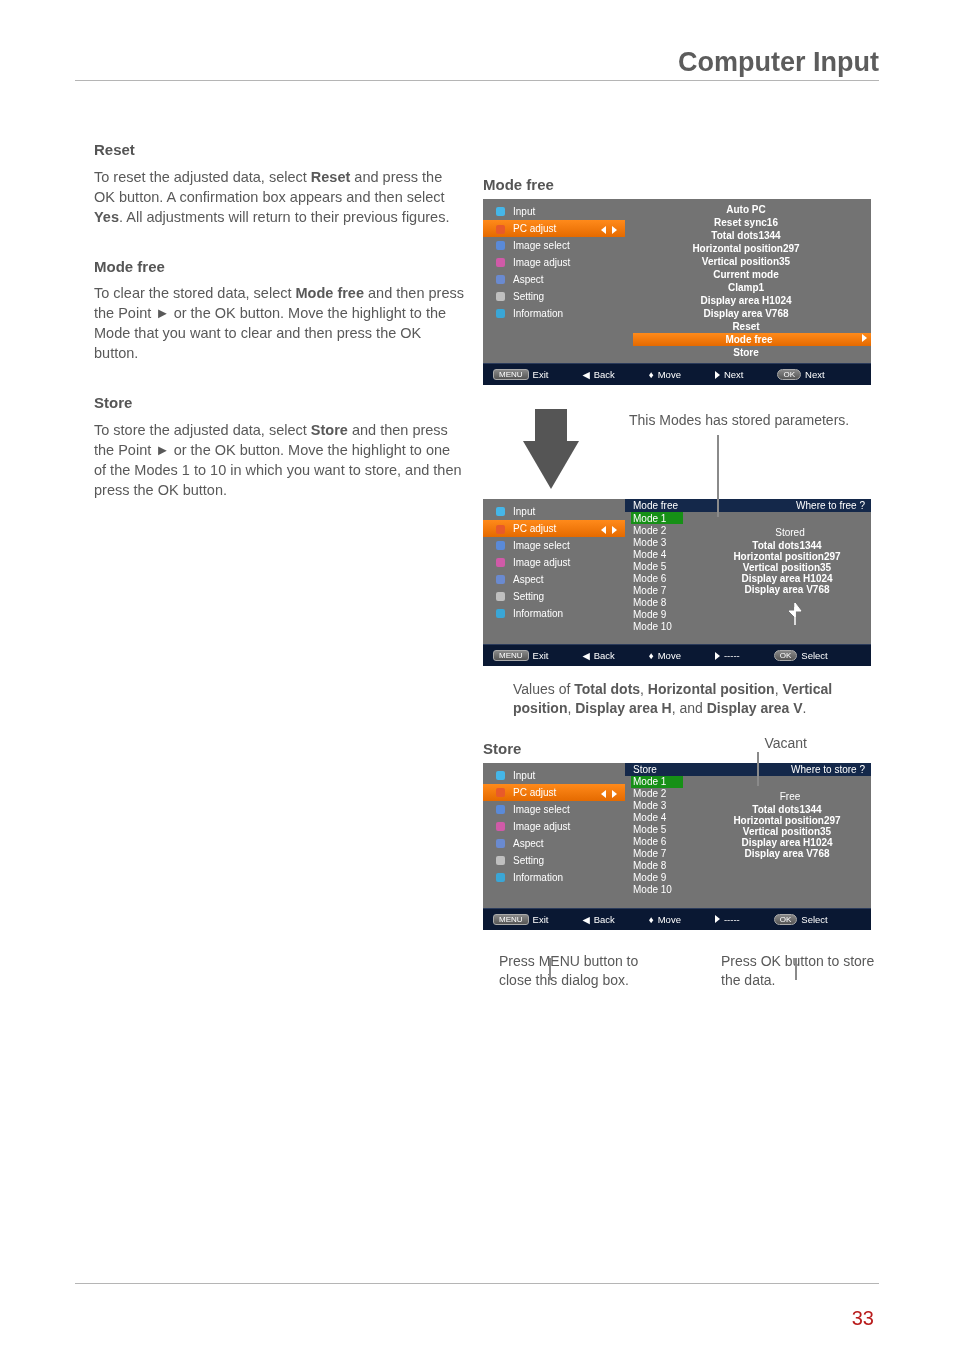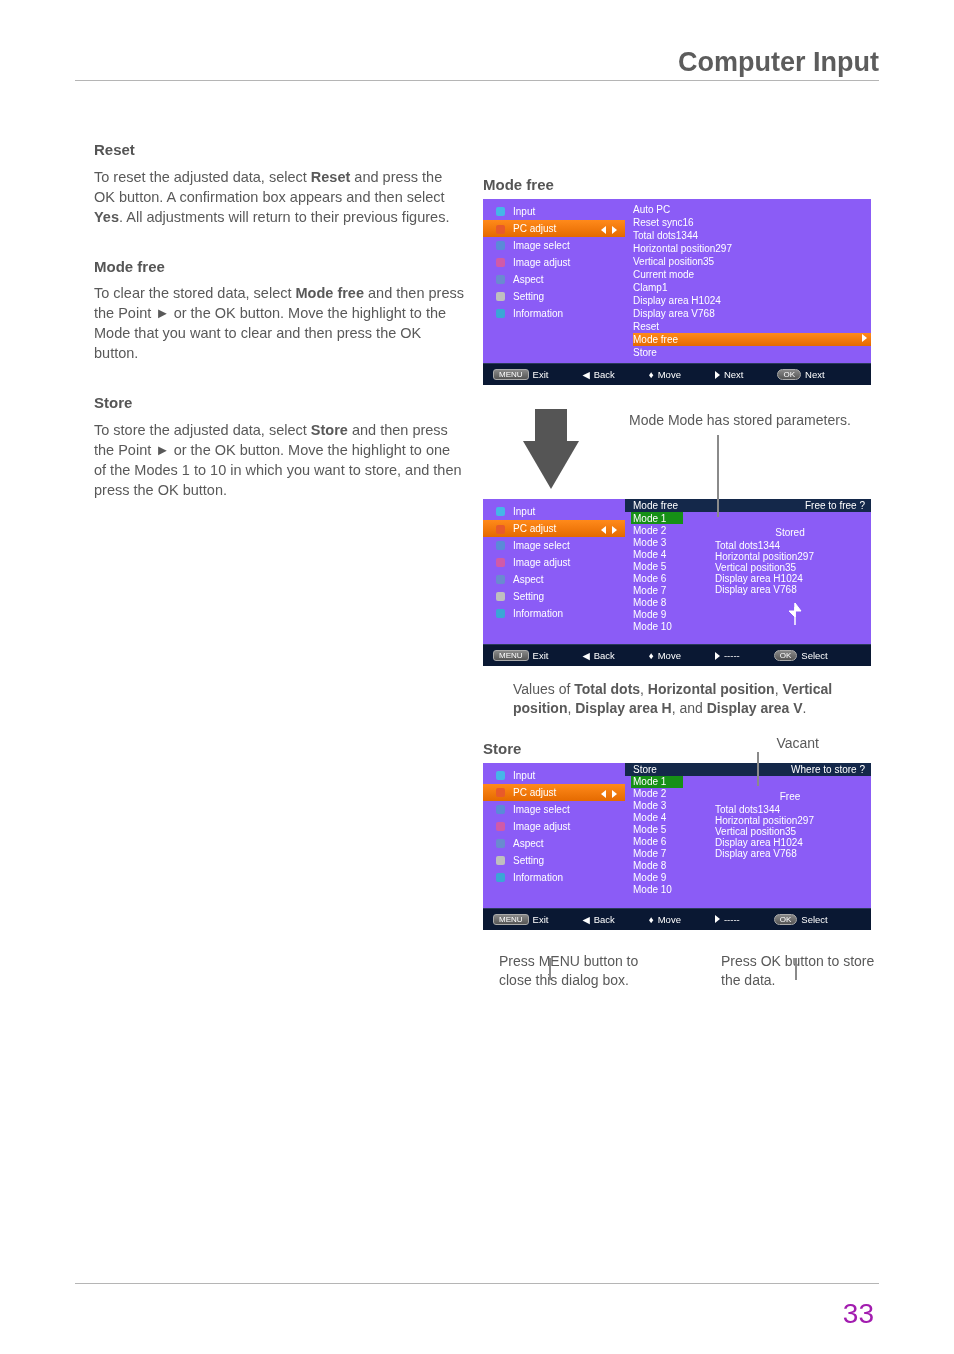--- a/index.html
+++ b/index.html
@@ -51,21 +51,21 @@
   }
   .right-col h3 {
     font-size: 15px;
     font-weight: bold;
     margin-bottom: 6px;
     color: #555;
   }
 
   
   .osd {
-    background: #8b5cf6;
+    background: #737373;
     color: #fff;
     font-size: 10px;
     width: 388px;
     position: relative;
   }
   .osd-row { display:flex; }
   .osd-left {
     width: 142px;
     padding: 4px 0 22px 0;
   }
@@ -88,22 +88,23 @@
     width: 14px; height: 10px;
     display:inline-flex; align-items:center; justify-content:center;
     margin-right: 6px;
   }
   .menu-item .arrow-l, .menu-item .arrow-r {
     width:0;height:0;border-top:4px solid transparent;border-bottom:4px solid transparent;
   }
   .menu-item .arrow-r { border-left:5px solid #fff; margin-left:auto; }
   .menu-item .arrow-l { border-right:5px solid #fff; margin-left:auto; margin-right:4px;}
   .kv-row {
-    display:flex; justify-content:flex-start;
+    display:flex; justify-content:center;
     padding: 1px 6px 1px 0;
+    font-weight: bold;
   }
   .kv-row.sel {
     background: linear-gradient(#ff8a1a, #e56a00);
     margin-right:-6px; padding-right:6px;
   }
   .osd-footer {
     background: #0a1833;
     color:#fff;
     font-size:9.5px;
     display:flex;
@@ -153,21 +154,21 @@
     position:absolute; background:#8a8a8a;
   }
   .callout-lbl { font-size:14px; color:#595959; position:absolute; line-height:1.35; }
 
   .hr-foot {
     position:absolute; left:75px; right:75px; bottom:70px;
     border-top:1.5px solid #b5b5b5;
   }
   .page-num {
     position:absolute; right:80px; bottom:24px;
-    font-size:28px; color:#a21caf;
+    font-size:20px; color:#b91c1c;
   }
 </style>
 </head>
 <body>
 
 <div class="page-header">
   <span>Computer Input</span>
 </div>
 
 <div class="left-col">
@@ -316,21 +317,21 @@
           <span class="kbtn round">OK</span>
           <span>Next</span>
         </div>
     </div>
   </div>
 
   <div style="display:flex; align-items:flex-start; margin:20px 0 10px 0;">
     <div style="width:60px; padding-left:40px; padding-top:36px;">
       <div class="big-arrow"></div>
     </div>
-    <div class="caption" style="padding-left:86px; padding-top:6px;">Mode Mode has stored parameters.</div>
+    <div class="caption" style="padding-left:86px; padding-top:6px;">This Modes has stored parameters.</div>
   </div>
 
   <div style="position:relative;">
   <div class="osd">
     <div class="osd-row">
       <div class="osd-left" id="sidebar2">
             <div class="menu-item">
               <span class="mi-ico">
                 <span style="width:9px;height:9px;background:#45b6e8;border-radius:2px;display:inline-block;"></span>
               </span>
@@ -371,21 +372,21 @@
             <div class="menu-item">
               <span class="mi-ico">
                 <span style="width:9px;height:9px;background:#3aa6d6;border-radius:2px;display:inline-block;"></span>
               </span>
               <span>Information</span>
             </div>
           </div>
       <div class="osd-right" style="padding:0;">
         <div class="token-header">
           <span>Mode free</span>
-          <span>Free to free ?</span>
+          <span>Where to free ?</span>
         </div>
         <div class="token-sub">
           <div class="lcol mode-list" id="modecol2" style="padding-left:6px;">
                 <div class="sel-g">Mode 1</div>
                 <div>Mode 2</div>
                 <div>Mode 3</div>
                 <div>Mode 4</div>
                 <div>Mode 5</div>
                 <div>Mode 6</div>
                 <div>Mode 7</div>
@@ -453,21 +454,21 @@
 
   <div class="callout-line" style="left:234px; top:-64px; width:1.5px; height:82px;"></div>
   </div>
 
   <div class="caption" style="margin:14px 0 22px 30px; width:340px;">
     <span>Values of </span><b>Total dots</b><span>, </span><b>Horizontal position</b><span>, </span><b>Vertical position</b><span>, </span><b>Display area H</b><span>, and </span><b>Display area V</b><span>.</span>
   </div>
 
   <div style="position:relative;">
     <h3>Store</h3>
-    <div class="callout-lbl" style="right:64px; top:-6px;">Vacant</div>
+    <div class="callout-lbl" style="right:76px; top:-6px;">Vacant</div>
 
     <div class="osd" style="margin-top:6px;">
       <div class="osd-row">
         <div class="osd-left" id="sidebar3">
             <div class="menu-item">
               <span class="mi-ico">
                 <span style="width:9px;height:9px;background:#45b6e8;border-radius:2px;display:inline-block;"></span>
               </span>
               <span>Input</span>
             </div>

